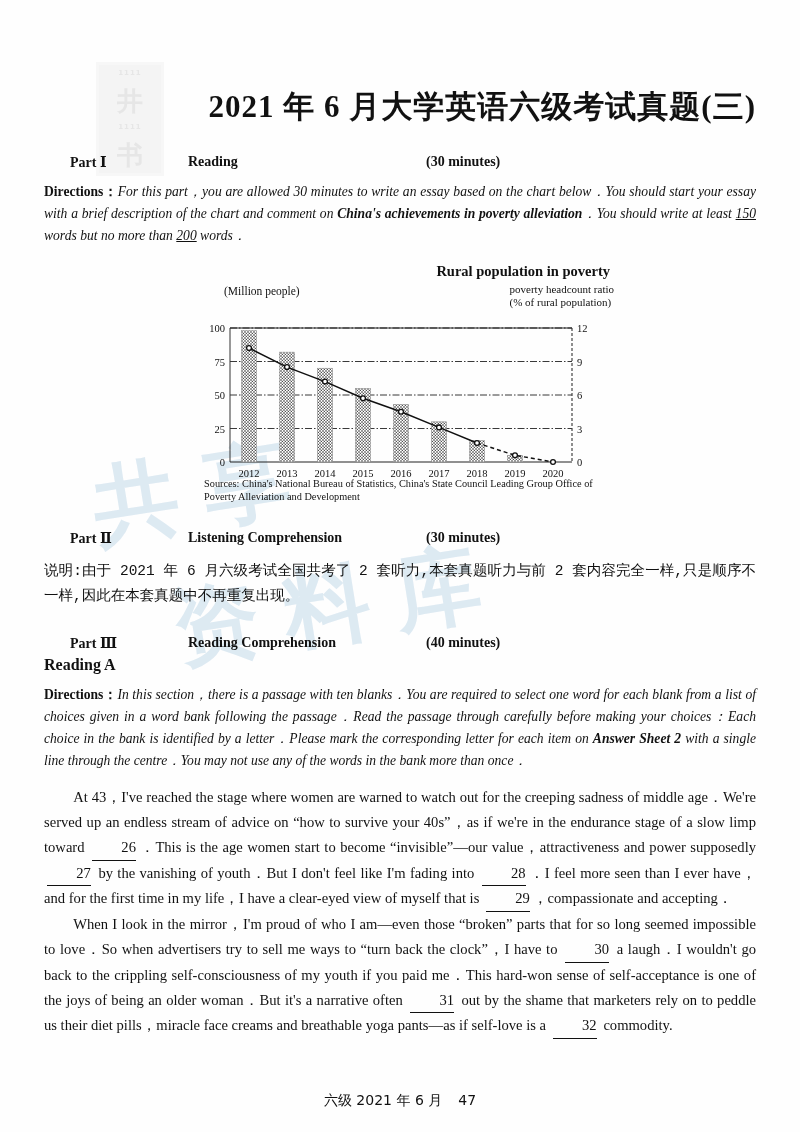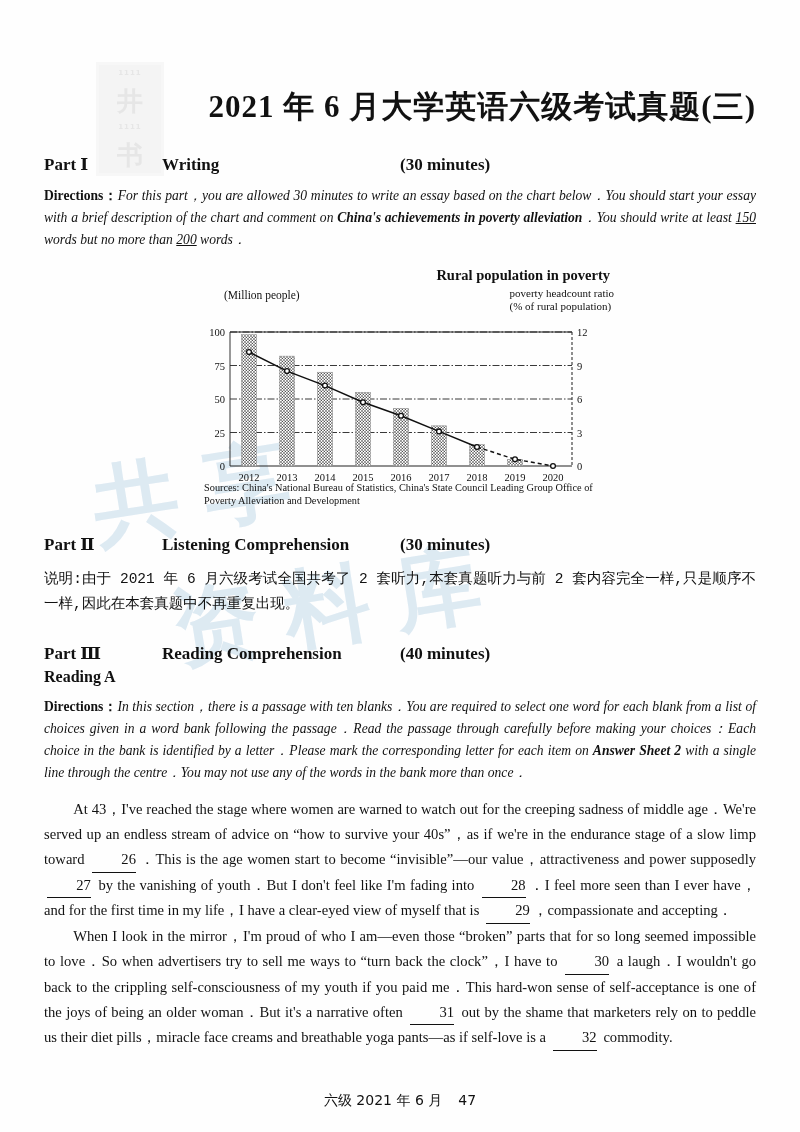--- a/index.html
+++ b/index.html
@@ -33,22 +33,22 @@
   
   .content{position:relative;z-index:3;padding:0 44px;}
 
   .doc-title{
     text-align:right;font-size:31px;font-weight:bold;letter-spacing:1px;
     margin:86px 0 0 0;font-family:"Liberation Serif","DejaVu Serif",serif;
     white-space:nowrap;
   }
 
   .part-row{
-    display:flex;align-items:flex-end;margin-top:26px;
-    font-size:17px;font-weight:bold;
+    display:flex;align-items:flex-start;margin-top:26px;
+    font-size:14px;font-weight:bold;margin-left:26px;
   }
   .part-row .p-label{width:118px;flex:0 0 118px;}
   .part-row .p-name{flex:0 0 238px;}
   .part-row .p-time{}
 
   .sec-head{font-size:16px;font-weight:bold;margin-top:4px;}
 
   .directions{
     font-style:italic;font-size:13.6px;line-height:1.62;
     text-align:justify;margin-top:10px;
@@ -113,21 +113,21 @@
     <span class="l1">共享</span>
     <span class="l2">资料库</span>
   </div>
 
   <div class="content">
 
     <h1 class="doc-title">2021 年 6 月大学英语六级考试真题(三)</h1>
 
     <div class="part-row">
       <span class="p-label">Part Ⅰ</span>
-      <span class="p-name">Writing</span>
+      <span class="p-name">Reading</span>
       <span class="p-time">(30 minutes)</span>
     </div>
 
     <p class="directions">
       <span class="d-lead">Directions：</span><span>For this part，you are allowed 30 minutes to write an essay based on the chart below．You should start your essay with a brief description of the chart and comment on </span><span class="bold">China's achievements in poverty alleviation</span><span>．You should write at least </span><span class="u">150</span><span> words but no more than </span><span class="u">200</span><span> words．</span>
     </p>
 
     <div class="chart-wrap">
       <div class="chart-title">Rural population in poverty</div>
       <div class="axis-cap-left">(Million people)</div>

